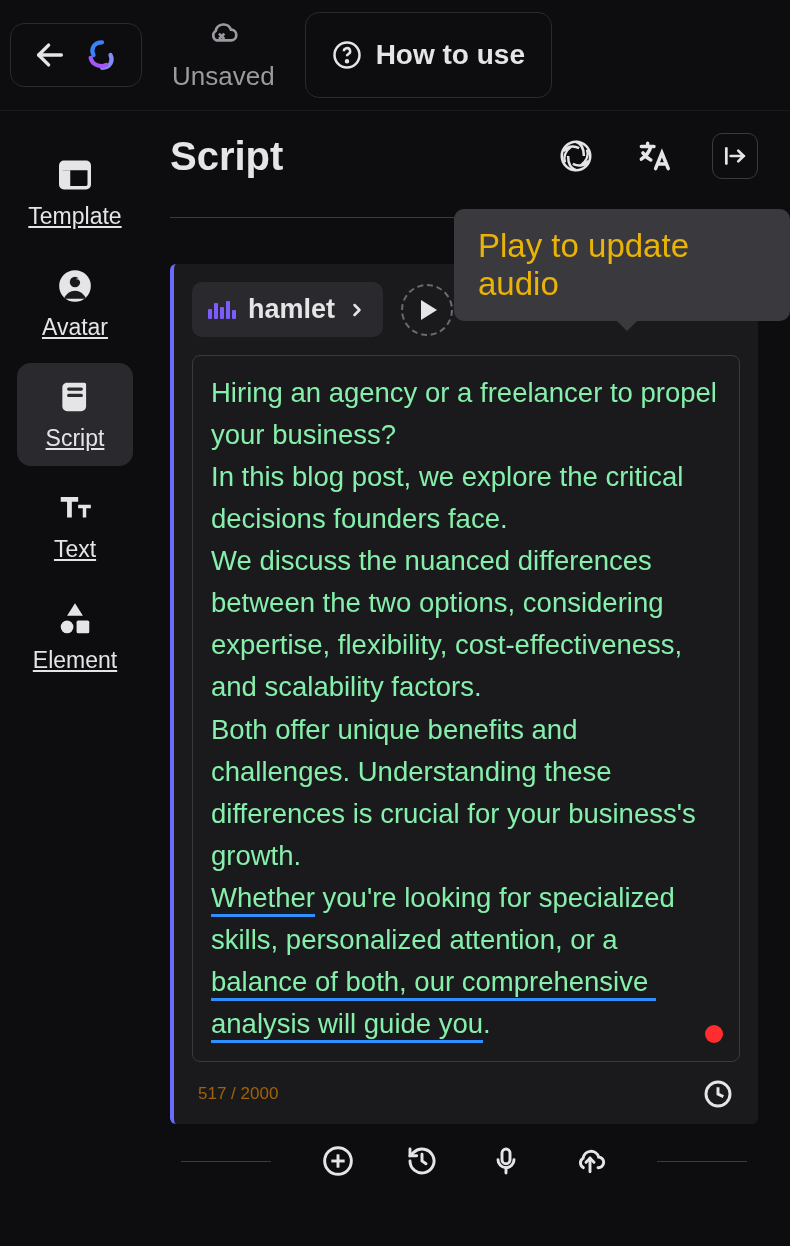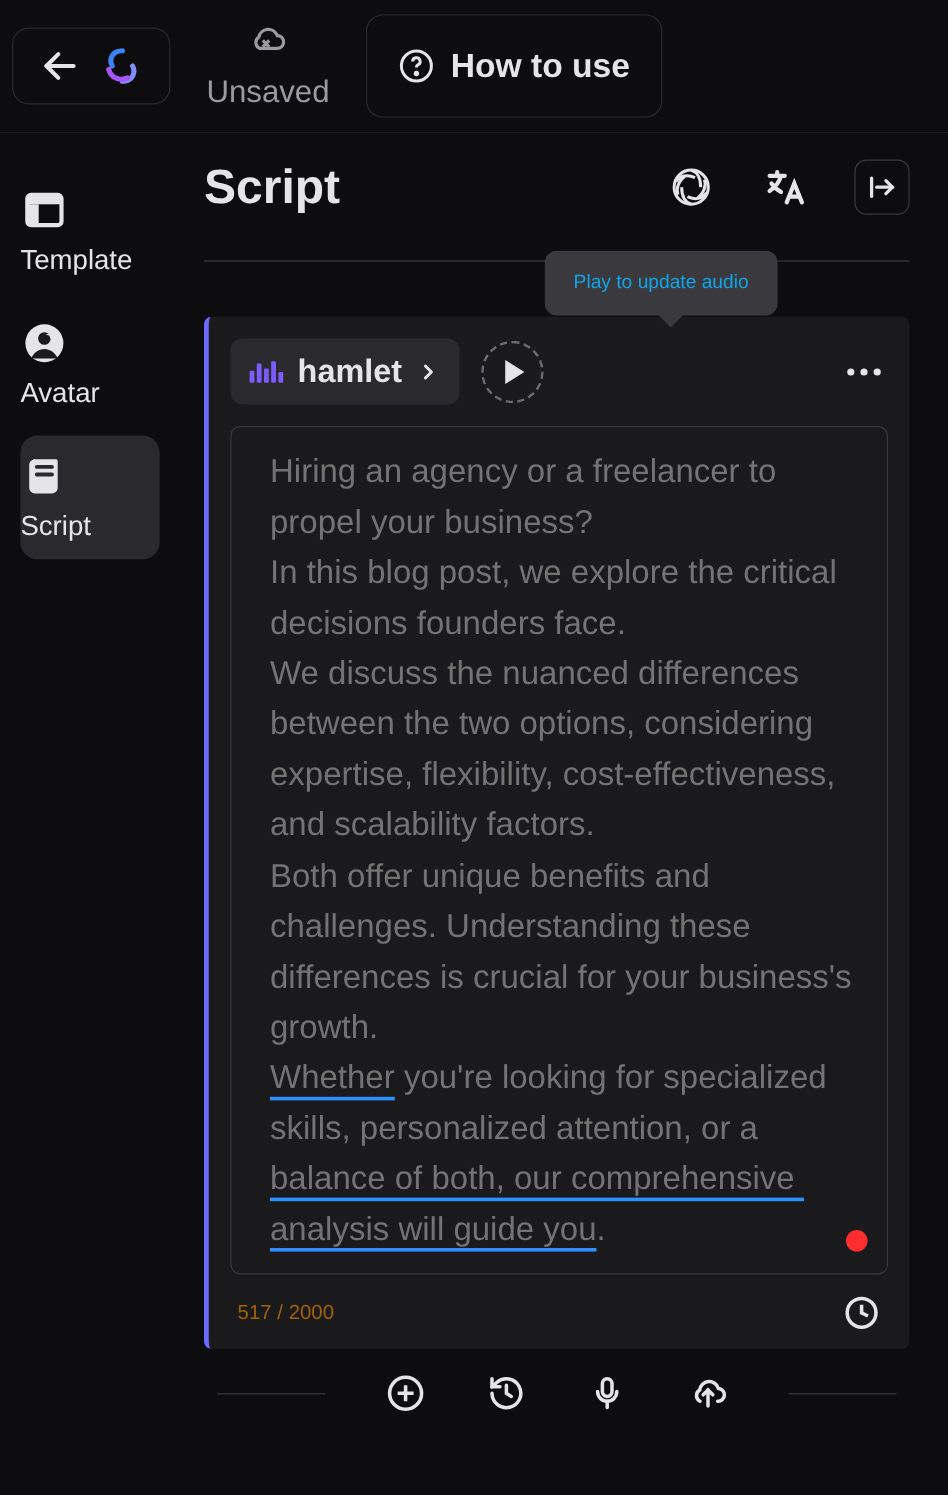--- a/index.html
+++ b/index.html
@@ -38,24 +38,25 @@
   display:flex;
   height: calc(100% - 90px);
 }
 .sidebar {
   width: 150px;
   display:flex; flex-direction:column; align-items:center;
   padding-top: 30px; gap: 8px;
 }
 .side-item {
   width: 116px;
-  display:flex; flex-direction:column; gap:8px;
+  display:flex; flex-direction:column; align-items:center; gap:8px;
   padding: 14px 0 14px 0;
   border-radius: 14px;
   cursor:pointer;
+  text-decoration:underline;
 }
 .side-item .lbl { font-size:23px; font-weight:500; color:#e5e5e7;}
 .side-item.active { background:#2a2a2e; }
 .side-icon { width:40px; height:40px; display:flex; align-items:center; justify-content:center; color:#e5e5e7;}
 .content {
   flex:1;
   padding: 22px 32px 0 20px;
   position:relative;
 }
 .content-header {
@@ -64,22 +65,22 @@
 }
 .header-left { font-size:40px; font-weight:700; }
 .header-right { display:flex; align-items:center; gap:38px; }
 .hicon { width:40px; height:40px; display:flex; align-items:center; justify-content:center; cursor:pointer; color:#e5e5e7;}
 .collapse-box { border:1px solid #3a3a3e; border-radius:10px; padding:4px 8px; width:46px; height:46px; display:flex; align-items:center; justify-content:center;}
 .divider { height:1px; background:#3a3a3e; margin-top: 18px;}
 .tooltip {
   position:absolute;
   left: 304px; top: 98px;
   background:#3a3a3e;
-  color:#0ea5e9;
-  font-size:16px;
+  color:#eab308;
+  font-size:33px;
   padding: 18px 24px;
   border-radius:10px;
   z-index:5;
 }
 .tooltip:after{
   content:"";
   position:absolute; bottom:-10px; left:48%;
   border-left:12px solid transparent;
   border-right:12px solid transparent;
   border-top:12px solid #3a3a3e;
@@ -115,23 +116,22 @@
 .script-box {
   margin-top:18px;
   border:1px solid #3a3a3e;
   border-radius:8px;
   padding: 16px 18px 16px 18px;
   position:relative;
 }
 .script-text {
   font-size:27.5px;
   line-height:1.53;
-  color:#737373;
+  color:#86efac;
   white-space:pre-wrap;
-  margin-left:14px;
 }
 .ul-blue { border-bottom: 3px solid #2f8fff; padding-bottom:1px;}
 .rec-dot { position:absolute; right:16px; bottom:18px; width:18px; height:18px; background:#ff2d2d; border-radius:50%; }
 .counter-row { display:flex; align-items:center; justify-content:space-between; margin-top:16px; padding: 0 6px;}
 .counter { font-size:17px; color:#a16207; font-weight:500;}
 .clock-icon { width:32px; height:32px; }
 .bottom-tools {
   display:flex; align-items:center; justify-content:center; gap:50px;
   padding: 20px 0 10px 0;
 }
@@ -200,20 +200,39 @@
     </div>
     <div class="side-item active">
       <div class="side-icon">
           <svg width="38" height="38" viewBox="0 0 24 24" fill="#e5e5e7">
             <path d="M6 3h12a1 1 0 0 1 1 1v14a3 3 0 0 1-3 3H7a3 3 0 0 1-3-3V6a3 3 0 0 1 2-2.8z"></path>
             <line x1="8" y1="7" x2="16" y2="7" stroke="#2a2a2e" stroke-width="2" stroke-linecap="round"></line>
             <line x1="8" y1="11" x2="16" y2="11" stroke="#2a2a2e" stroke-width="2" stroke-linecap="round"></line>
           </svg>
         </div>
       <span class="lbl">Script</span>
+    </div>
+    <div class="side-item">
+      <div class="side-icon">
+          <svg width="38" height="38" viewBox="0 0 24 24" fill="#e5e5e7">
+            <path d="M3 5h11v3h-4v10h-3V8H3z"></path>
+            <path d="M14 10h8v2.2h-2.9V18h-2.2v-5.8H14z"></path>
+          </svg>
+        </div>
+      <span class="lbl">Text</span>
+    </div>
+    <div class="side-item">
+      <div class="side-icon">
+          <svg width="38" height="38" viewBox="0 0 24 24" fill="#e5e5e7">
+            <polygon points="12,2 17,10 7,10"></polygon>
+            <circle cx="7" cy="17" r="4"></circle>
+            <rect x="13" y="13" width="8" height="8" rx="1"></rect>
+          </svg>
+        </div>
+      <span class="lbl">Element</span>
     </div>
   </div>
 
   <div class="content">
     <div class="content-header">
       <div class="header-left">Script</div>
       <div class="header-right">
         <div class="hicon">
           <svg width="38" height="38" viewBox="0 0 24 24" fill="none" stroke="#e5e5e7" stroke-width="1.6">
               <circle cx="12" cy="12" r="9"></circle>

